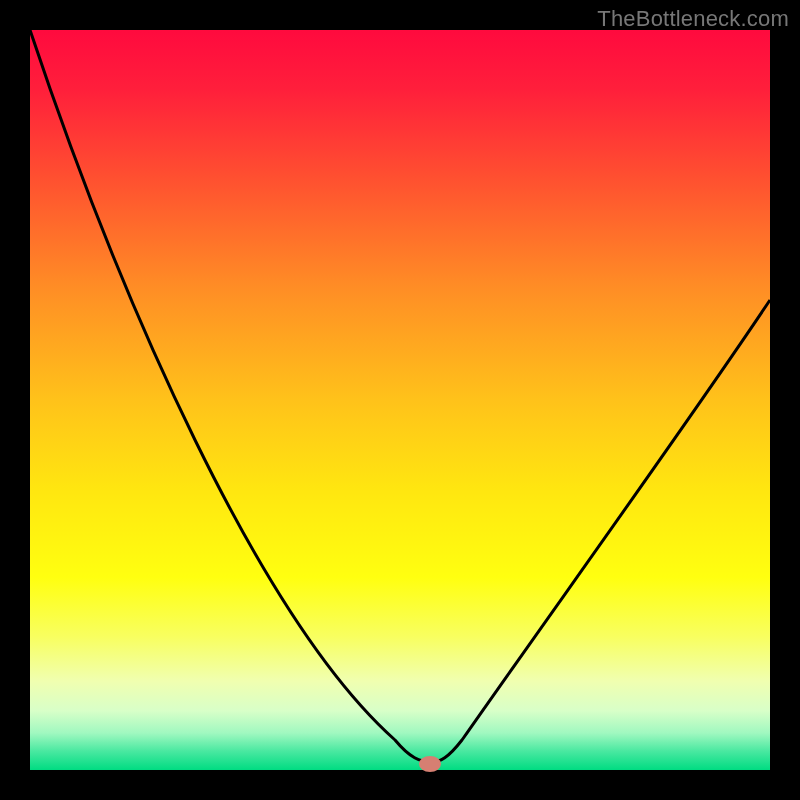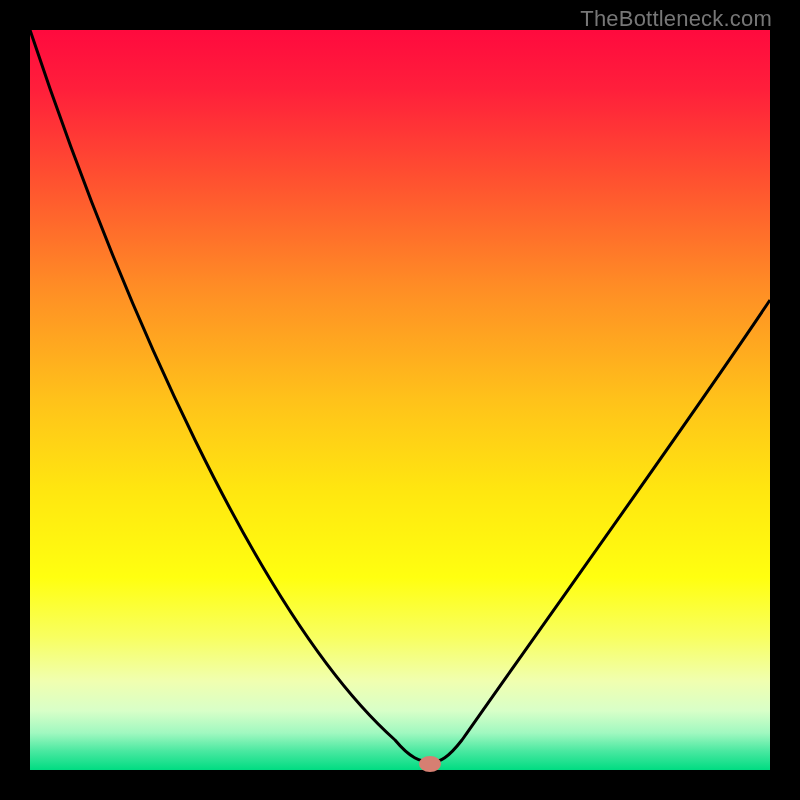--- a/index.html
+++ b/index.html
@@ -12,21 +12,21 @@
   }
   .container {
     position: relative;
     width: 800px;
     height: 800px;
     background: #000;
   }
   .watermark {
     position: absolute;
     top: 6px;
-    right: 28px;
+    right: 11px;
     font-family: Arial, Helvetica, sans-serif;
     font-size: 22px;
     color: #777;
     letter-spacing: 0.2px;
     z-index: 10;
   }
   svg {
     position: absolute;
     top: 0;
     left: 0;

